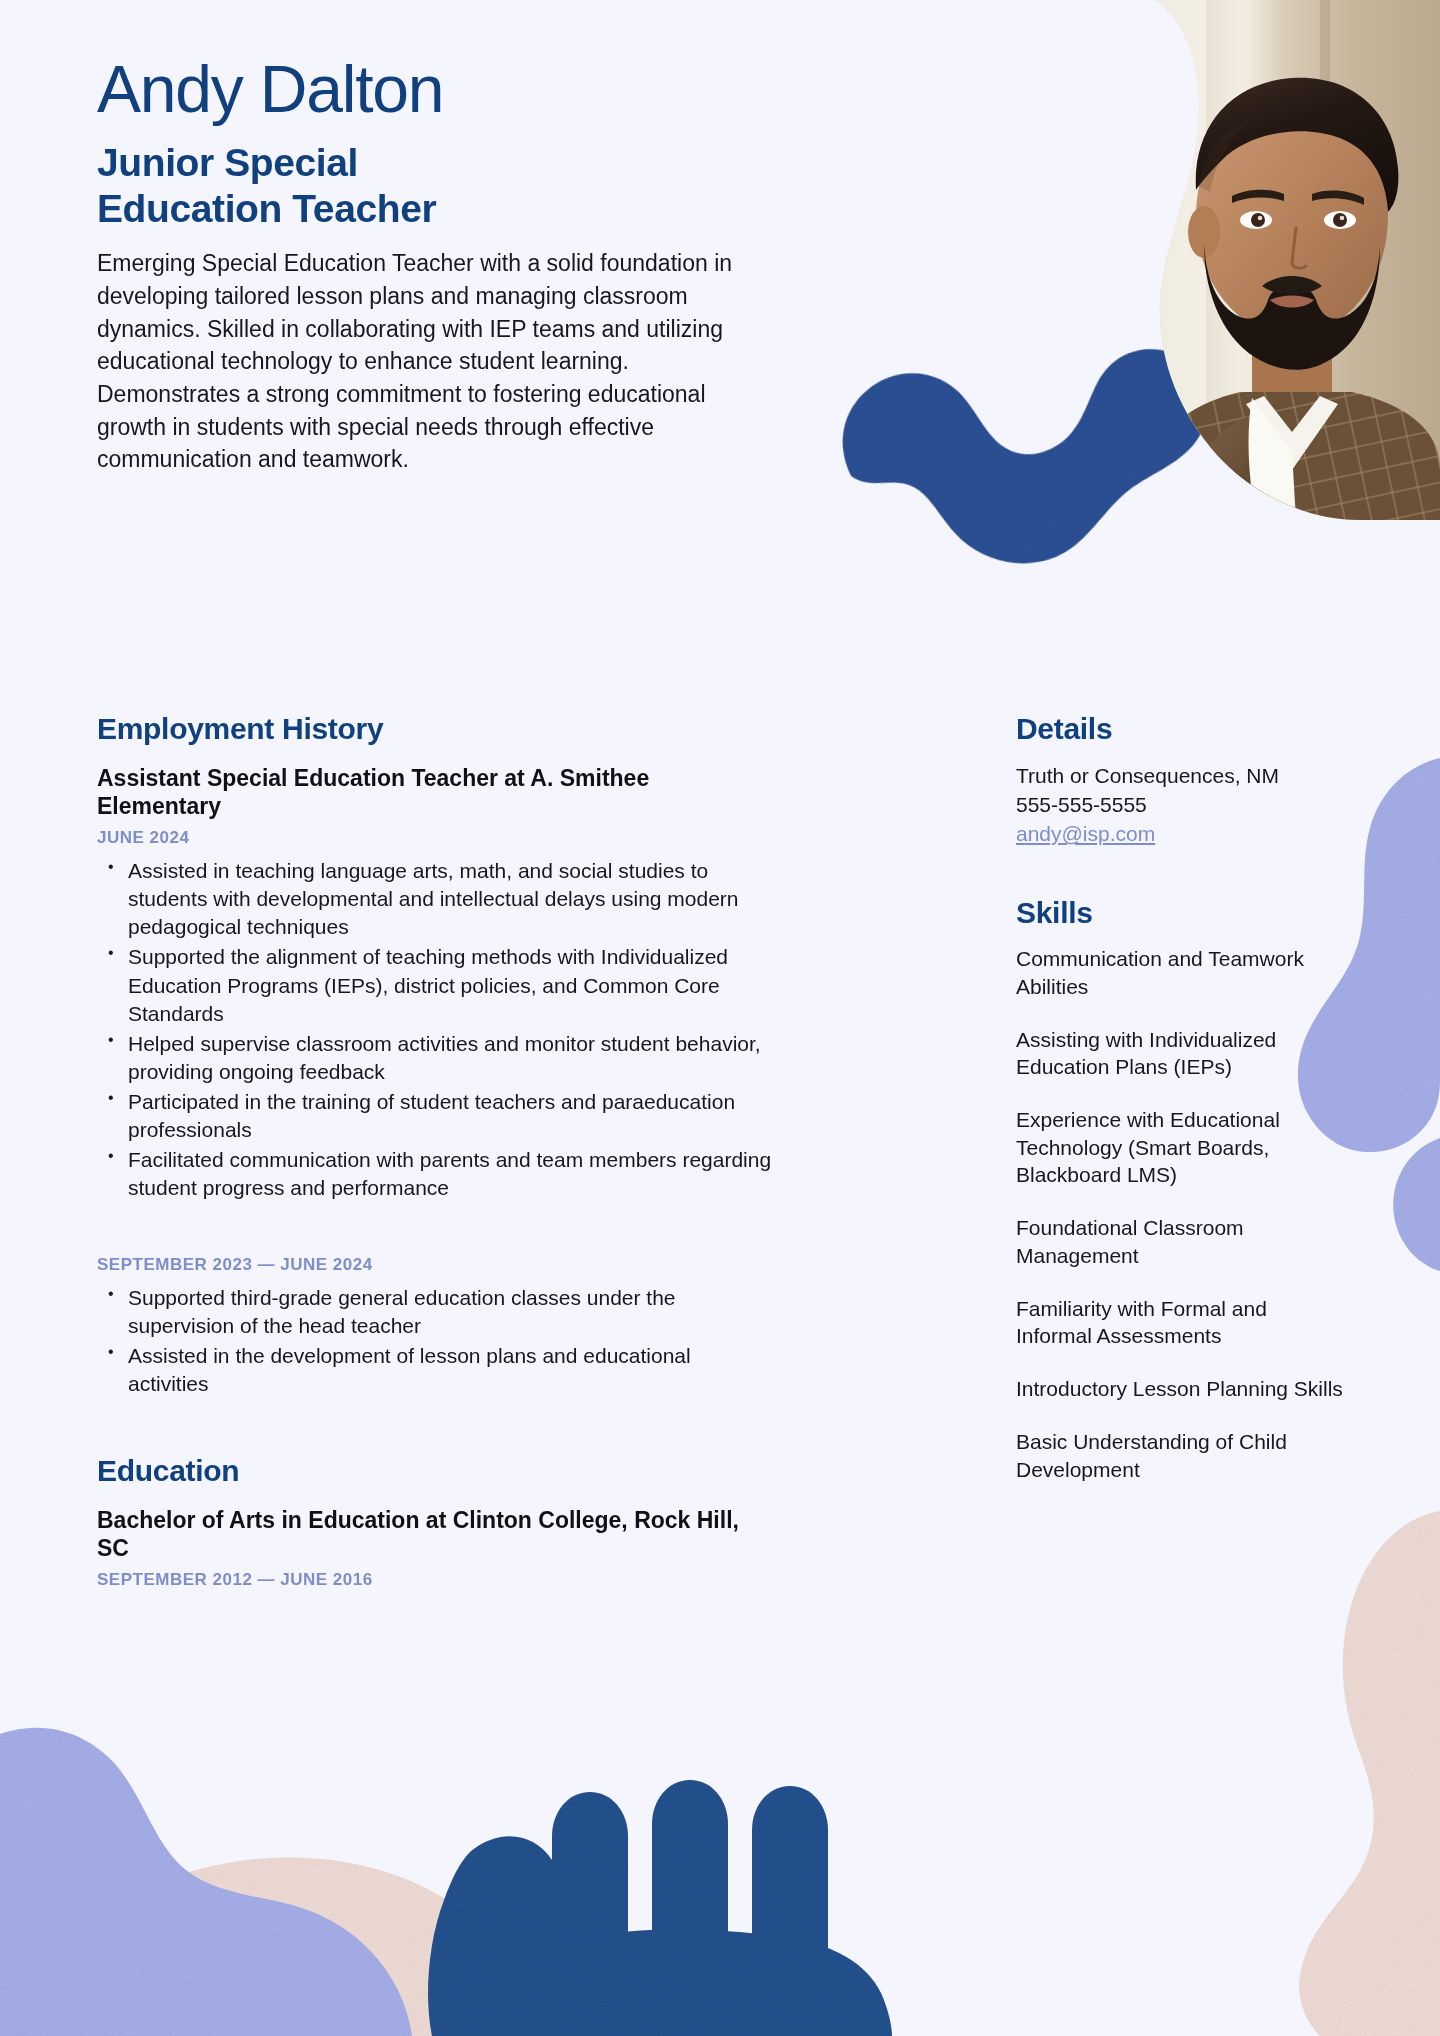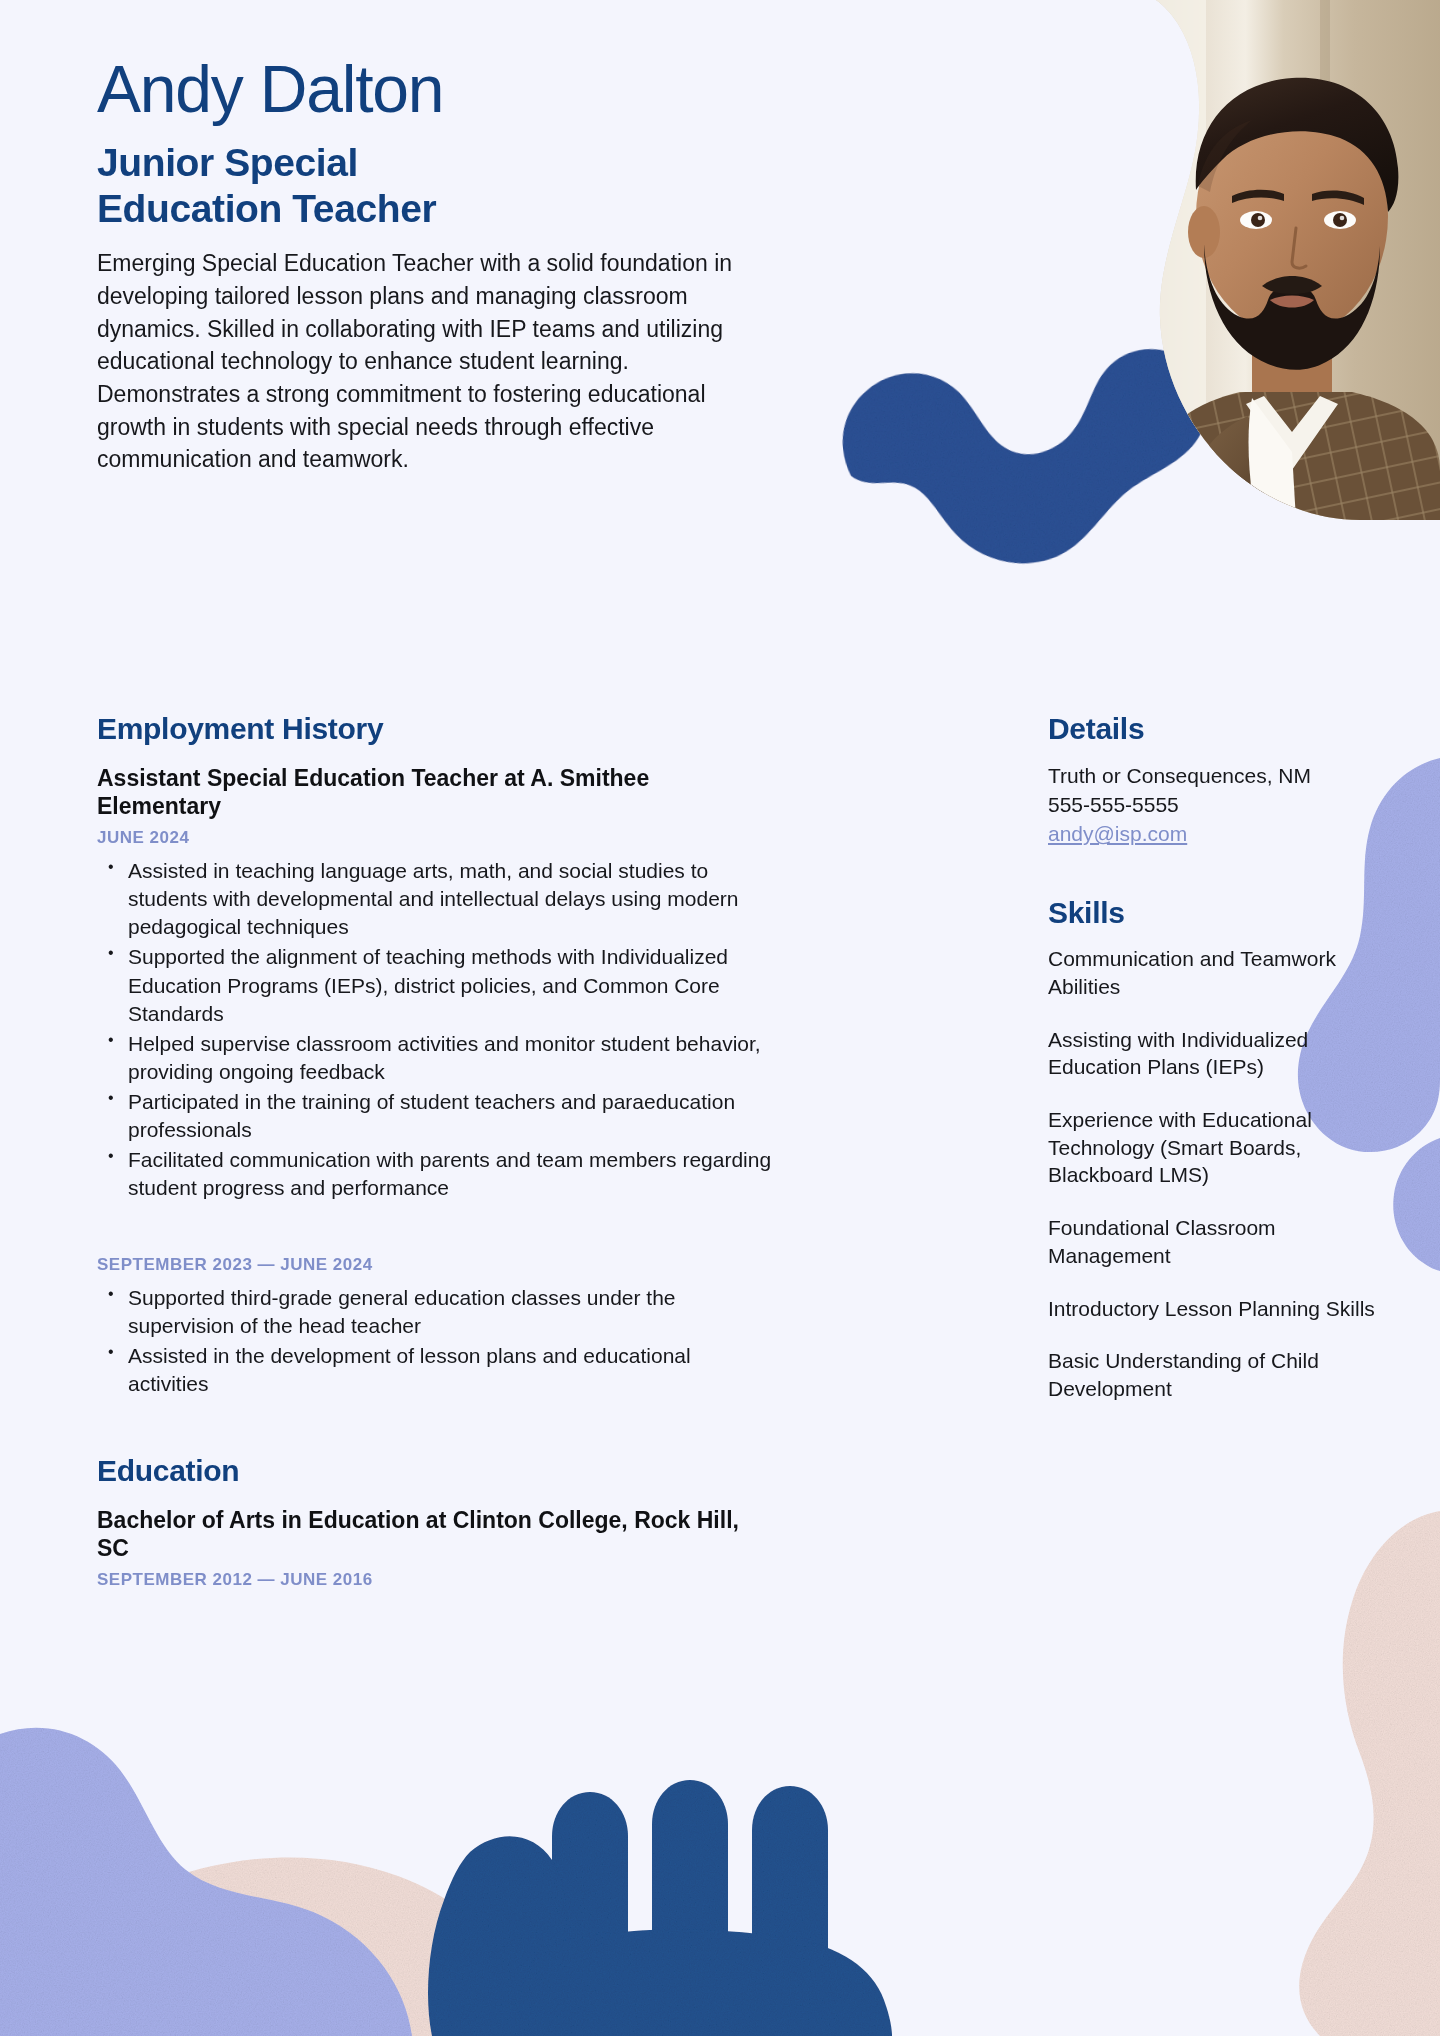--- a/index.html
+++ b/index.html
@@ -84,21 +84,21 @@
   }
 
   #col-left {
     position:absolute;
     left:97px; top:0;
     width:680px;
   }
 
   #col-right {
     position:absolute;
-    left:1048px; top:0;
+    left:1016px; top:0;
     width:330px;
   }
 
   .section-title {
     font-size:30px;
     font-weight:bold;
     color:#11407e;
     letter-spacing:-0.3px;
     line-height:1.15;
   }
@@ -470,20 +470,21 @@
           <a class="email-link" href="#">andy@isp.com</a>
         </div>
 
         <div class="section-title skills-title">Skills</div>
 
         <div>
           <div class="skill-item first">Communication and Teamwork Abilities</div>
           <div class="skill-item">Assisting with Individualized Education Plans (IEPs)</div>
           <div class="skill-item">Experience with Educational Technology (Smart Boards, Blackboard LMS)</div>
           <div class="skill-item">Foundational Classroom Management</div>
+          <div class="skill-item">Familiarity with Formal and Informal Assessments</div>
           <div class="skill-item">Introductory Lesson Planning Skills</div>
           <div class="skill-item">Basic Understanding of Child Development</div>
         </div>
 
       </div>
 
     </div>
   </div>
 </div>
 

